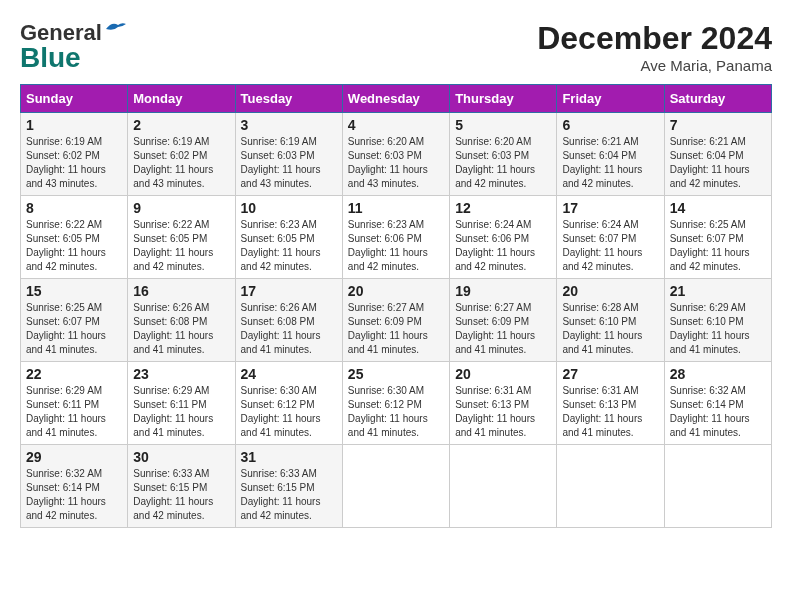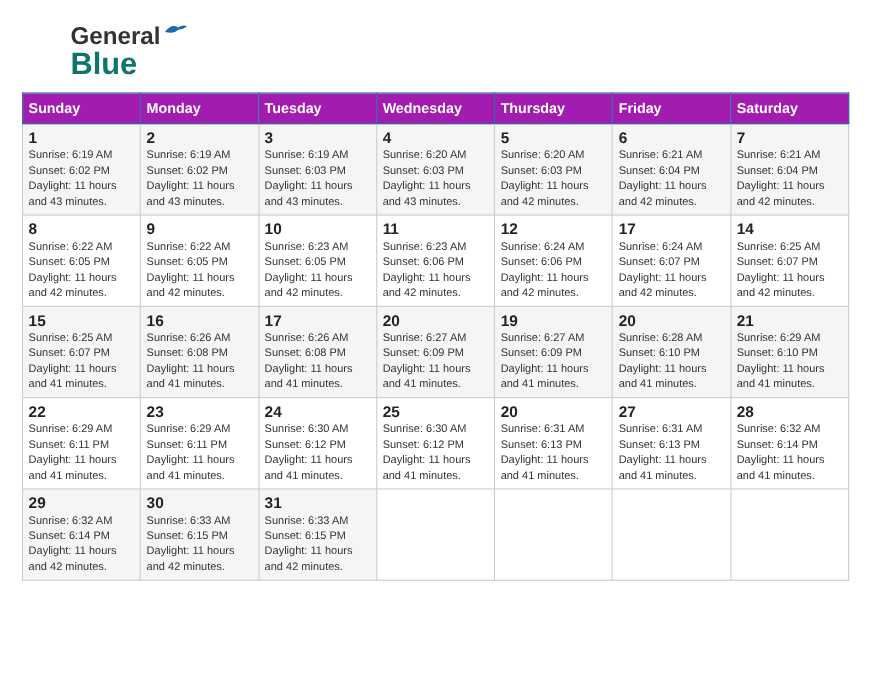--- a/index.html
+++ b/index.html
@@ -8,21 +8,20 @@
       background: #fff;
       width: 792px;
       min-height: 612px;
       padding: 20px;
     }
     .header {
       display: flex;
       justify-content: space-between;
       align-items: flex-start;
       margin-bottom: 10px;
-      margin-left: 44px;
     }
     .logo {
       display: flex;
       flex-direction: column;
       align-items: flex-start;
     }
     .title-block {
       text-align: right;
     }
     .month-title {
@@ -82,20 +81,24 @@
 <div class="header">
   <div class="logo">
     <div style="display:flex; align-items:center;">
       <span style="font-size:22px; font-weight:bold; color:#333;">General</span>
       <svg width="22" height="16" viewBox="0 0 22 16" style="margin-left:2px; margin-top:-8px;">
         <path d="M2,8 Q8,0 14,4 Q18,1 22,3 Q18,6 14,6 Q10,10 2,8Z" fill="#1a6ab1"></path>
       </svg>
     </div>
     <div style="font-size:28px; font-weight:bold; color:#0f766e; margin-top:-4px;">Blue</div>
   </div>
+  <div class="title-block">
+    <div class="month-title">December 2024</div>
+    <div class="location">Ave Maria, Panama</div>
+  </div>
 </div>
 
 <table>
   <thead>
     <tr id="header-row">
     <th>Sunday</th>
         <th>Monday</th>
         <th>Tuesday</th>
         <th>Wednesday</th>
         <th>Thursday</th>

